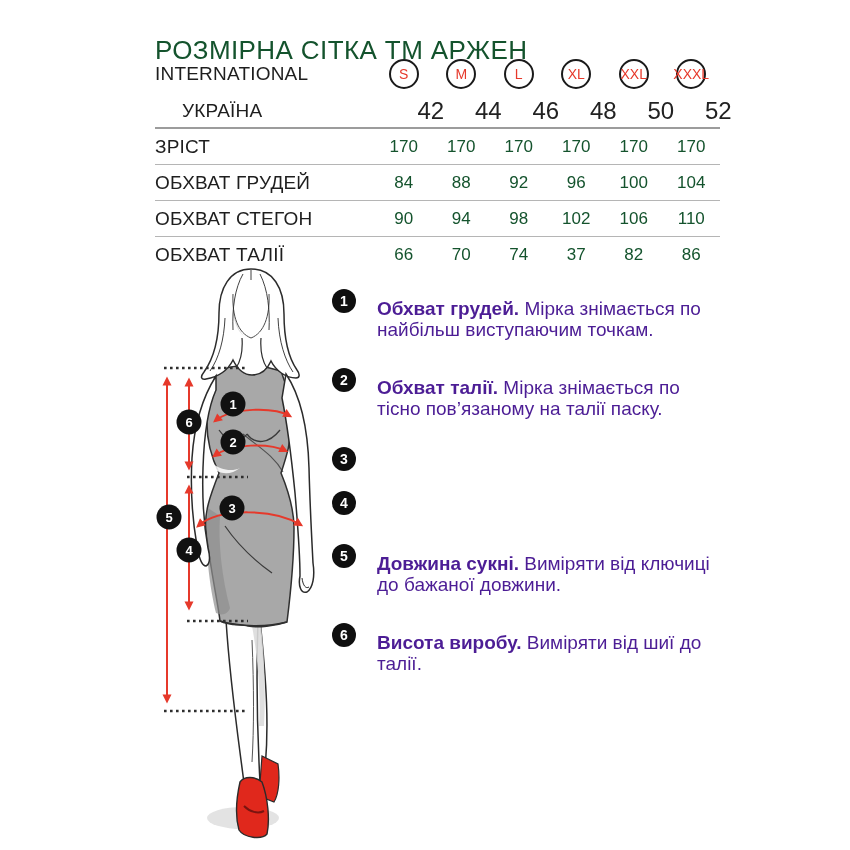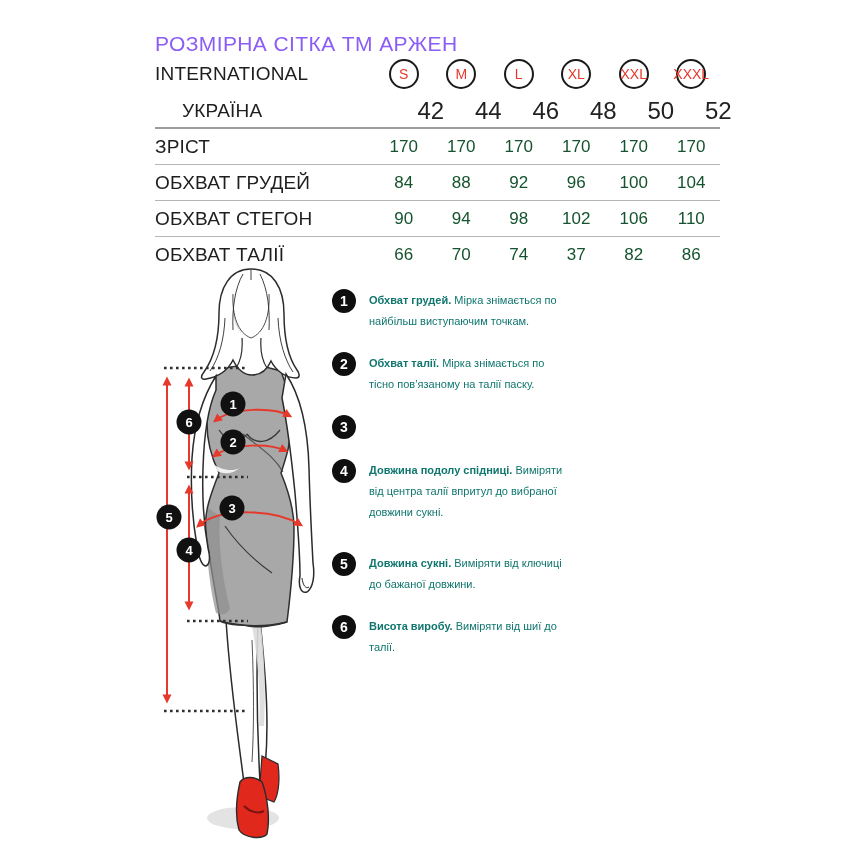--- a/index.html
+++ b/index.html
@@ -1,19 +1,19 @@
 <!DOCTYPE html>
 <html><head>
 <meta charset="utf-8">
 <style>
   html,body{margin:0;padding:0;background:#fff;}
   .canvas{position:relative;width:850px;height:850px;background:#fff;overflow:hidden;
           font-family:"Liberation Sans",sans-serif;color:#1e1e1e;}
-  .page-title{position:absolute;left:155px;top:18px;font-size:21px;font-weight:500;
-              letter-spacing:.4px;color:#8b5cf6;}
+  .page-title{position:absolute;left:155px;top:18px;font-size:26px;font-weight:500;
+              letter-spacing:.4px;color:#14532d;}
   
   .size-table{position:absolute;left:155px;top:54px;width:565px;}
   .trow{display:grid;grid-template-columns:220px repeat(6,57.5px);align-items:center;}
   .trow-intl{height:40px;}
   .trow-ukr{height:33px;margin-left:27px;}
   .trow-data{height:35px;}
   .tlabel{font-size:19px;letter-spacing:.2px;color:#1e1e1e;}
   .tcell{text-align:center;}
   .num-dark{font-size:24px;color:#222;}
   .num-gray{font-size:17px;color:#14532d;}
@@ -22,21 +22,21 @@
           color:#e6392b;font-size:14px;white-space:nowrap;overflow:visible;box-sizing:border-box;}
   .divider{border-top:2px solid #9c9c9c;}
   .divider-light{border-top:1.5px solid #b5b5b5;}
   
   .legend{position:absolute;left:332px;top:290px;width:400px;}
   .legend-item{display:flex;gap:13px;margin-bottom:21px;}
   .legend-item.gap-big{margin-bottom:30px;}
   .badge{width:24px;height:24px;border-radius:50%;background:#0f0f0f;color:#fff;
          font-size:14px;font-weight:700;display:flex;align-items:center;justify-content:center;
          flex-shrink:0;margin-top:-1px;}
-  .legend-text{margin:0;font-size:11px;line-height:21px;color:#0f766e;
+  .legend-text{margin:8px;font-size:19px;line-height:21px;color:#4c1d95;
                white-space:pre-line;width:360px;}
   .legend-text b{font-weight:700;}
   
   .figure{position:absolute;left:140px;top:258px;width:200px;height:592px;}
   svg text.badge-num{font-family:"Liberation Sans",sans-serif;font-weight:700;fill:#fff;}
 </style>
 </head>
 <body>
 
 <div class="canvas">
@@ -191,23 +191,20 @@
     <div class="legend-item">
       <div class="badge">2</div>
       <p class="legend-text"><b>Обхват талії.</b> <span>Мірка знімається по
 тісно пов’язаному на талії паску.</span></p>
     </div>
     <div class="legend-item">
       <div class="badge">3</div>
     </div>
     <div class="legend-item gap-big">
       <div class="badge">4</div>
-      <p class="legend-text"><b>Довжина подолу спідниці.</b> <span>Виміряти
-від центра талії впритул до вибраної
-довжини сукні.</span></p>
     </div>
     <div class="legend-item">
       <div class="badge">5</div>
       <p class="legend-text"><b>Довжина сукні.</b> <span>Виміряти від ключиці
 до бажаної довжини.</span></p>
     </div>
     <div class="legend-item">
       <div class="badge">6</div>
       <p class="legend-text"><b>Висота виробу.</b> <span>Виміряти від шиї до
 талії.</span></p>

